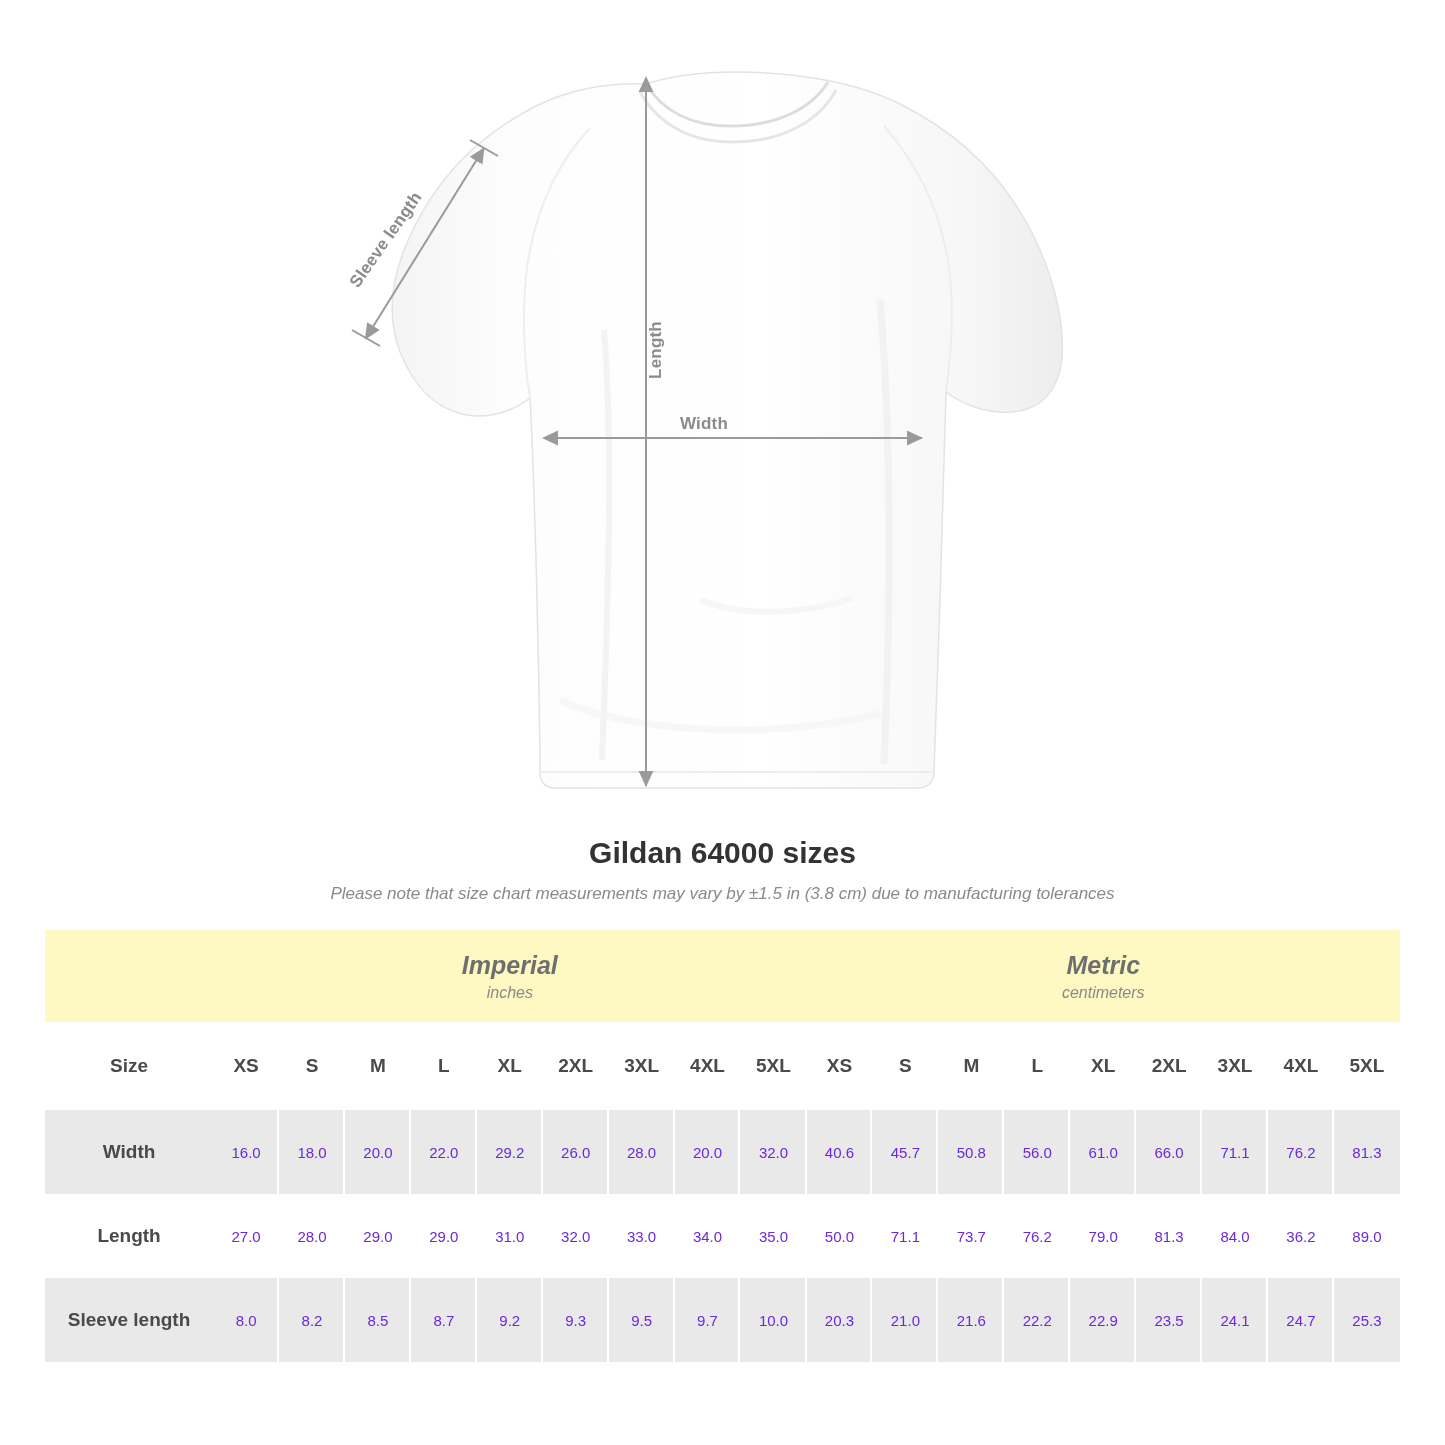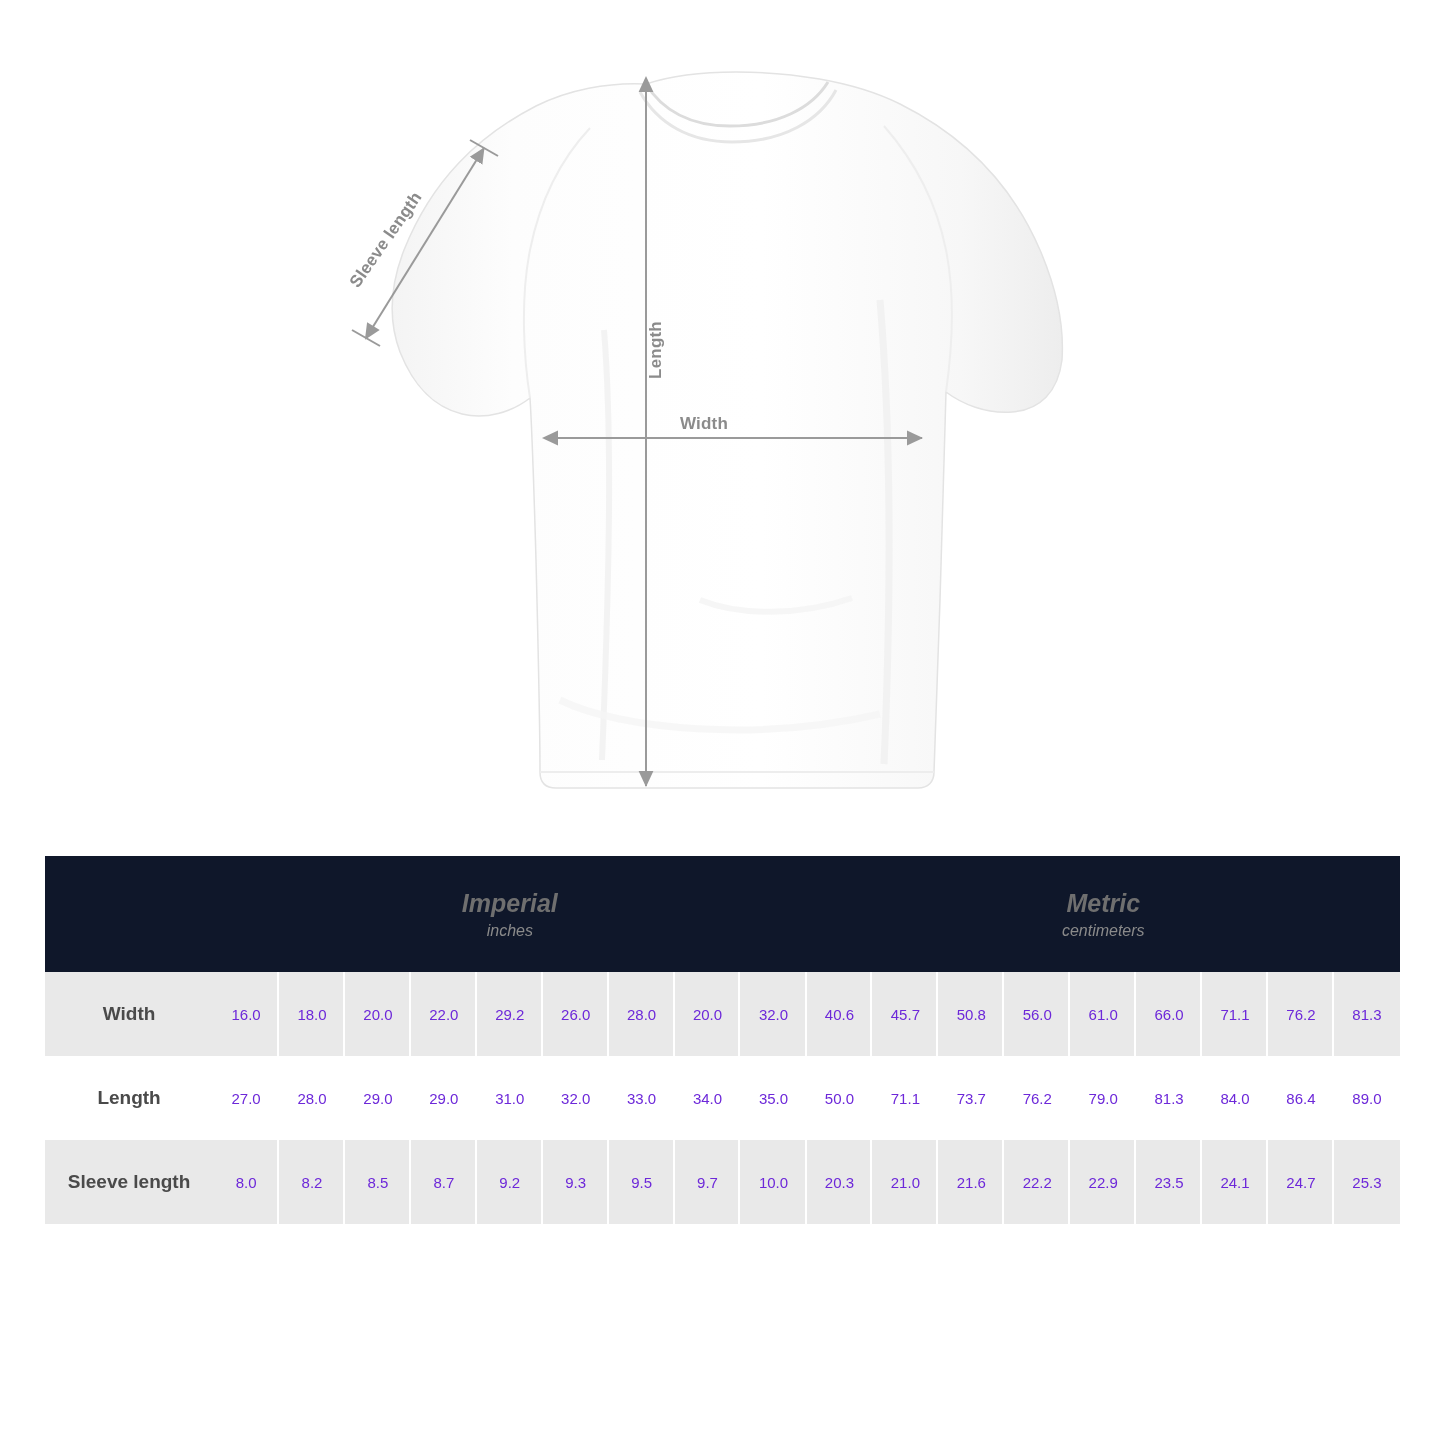--- a/index.html
+++ b/index.html
@@ -82,22 +82,22 @@
     border-collapse: collapse;
     width: 1355px;
     table-layout: fixed;
   }
   table.size-table td, table.size-table th {
     padding: 0;
     text-align: center;
     vertical-align: middle;
   }
   .unit-cell {
-    height: 116px;
-    background: #0f172a;
+    height: 92px;
+    background: #fef9c3;
   }
   .unit-name {
     font-size: 25px;
     font-style: italic;
     font-weight: bold;
     color: #6f6f6f;
     line-height: 1.2;
   }
   .unit-sub {
     font-size: 16px;
@@ -214,20 +214,24 @@
       <g>
         <line x1="544" y1="438" x2="922" y2="438" stroke="#9a9a9a" stroke-width="2" marker-start="url(#arrTail)" marker-end="url(#arrHead)"></line>
       </g>
     </svg>
 
     <div class="dim-label" id="sleeve-label">Sleeve length</div>
     <div class="dim-label" id="length-label">Length</div>
     <div class="dim-label" id="width-label">Width</div>
   </div>
 
+  <div class="title-block">
+    <h1 class="chart-title">Gildan 64000 sizes</h1>
+    <p class="chart-note">Please note that size chart measurements may vary by ±1.5 in (3.8 cm) due to manufacturing tolerances</p>
+  </div>
 
   <div class="table-wrap">
     <table class="size-table">
       <colgroup>
         <col class="col-label">
         <col class="col-v">
           <col class="col-v">
           <col class="col-v">
           <col class="col-v">
           <col class="col-v">
@@ -252,20 +256,41 @@
           <td class="unit-cell" colspan="9">
             <div class="unit-name">Imperial</div>
             <div class="unit-sub">inches</div>
           </td>
           <td class="unit-cell" colspan="9">
             <div class="unit-name">Metric</div>
             <div class="unit-sub">centimeters</div>
           </td>
         </tr>
 
+        <tr class="hdr-row">
+          <td class="rowlabel-head">Size</td>
+          <td class="sep-left">XS</td>
+          <td class="sep-left">S</td>
+          <td class="sep-left">M</td>
+          <td class="sep-left">L</td>
+          <td class="sep-left">XL</td>
+          <td class="sep-left">2XL</td>
+          <td class="sep-left">3XL</td>
+          <td class="sep-left">4XL</td>
+          <td class="sep-left">5XL</td>
+          <td class="sep-left">XS</td>
+          <td class="sep-left">S</td>
+          <td class="sep-left">M</td>
+          <td class="sep-left">L</td>
+          <td class="sep-left">XL</td>
+          <td class="sep-left">2XL</td>
+          <td class="sep-left">3XL</td>
+          <td class="sep-left">4XL</td>
+          <td class="sep-left">5XL</td>
+        </tr>
 
         <tr class="data-row band-a">
           <td class="rowlabel">Width</td>
           <td class="vline">16.0</td>
           <td class="vline">18.0</td>
           <td class="vline">20.0</td>
           <td class="vline">22.0</td>
           <td class="vline">29.2</td>
           <td class="vline">26.0</td>
           <td class="vline">28.0</td>
@@ -293,21 +318,21 @@
           <td>33.0</td>
           <td>34.0</td>
           <td>35.0</td>
           <td>50.0</td>
           <td>71.1</td>
           <td>73.7</td>
           <td>76.2</td>
           <td>79.0</td>
           <td>81.3</td>
           <td>84.0</td>
-          <td>86.4</td>
+          <td>36.2</td>
           <td>89.0</td>
         </tr>
 
         <tr class="data-row band-a">
           <td class="rowlabel">Sleeve length</td>
           <td class="vline">8.0</td>
           <td class="vline">8.2</td>
           <td class="vline">8.5</td>
           <td class="vline">8.7</td>
           <td class="vline">9.2</td>

